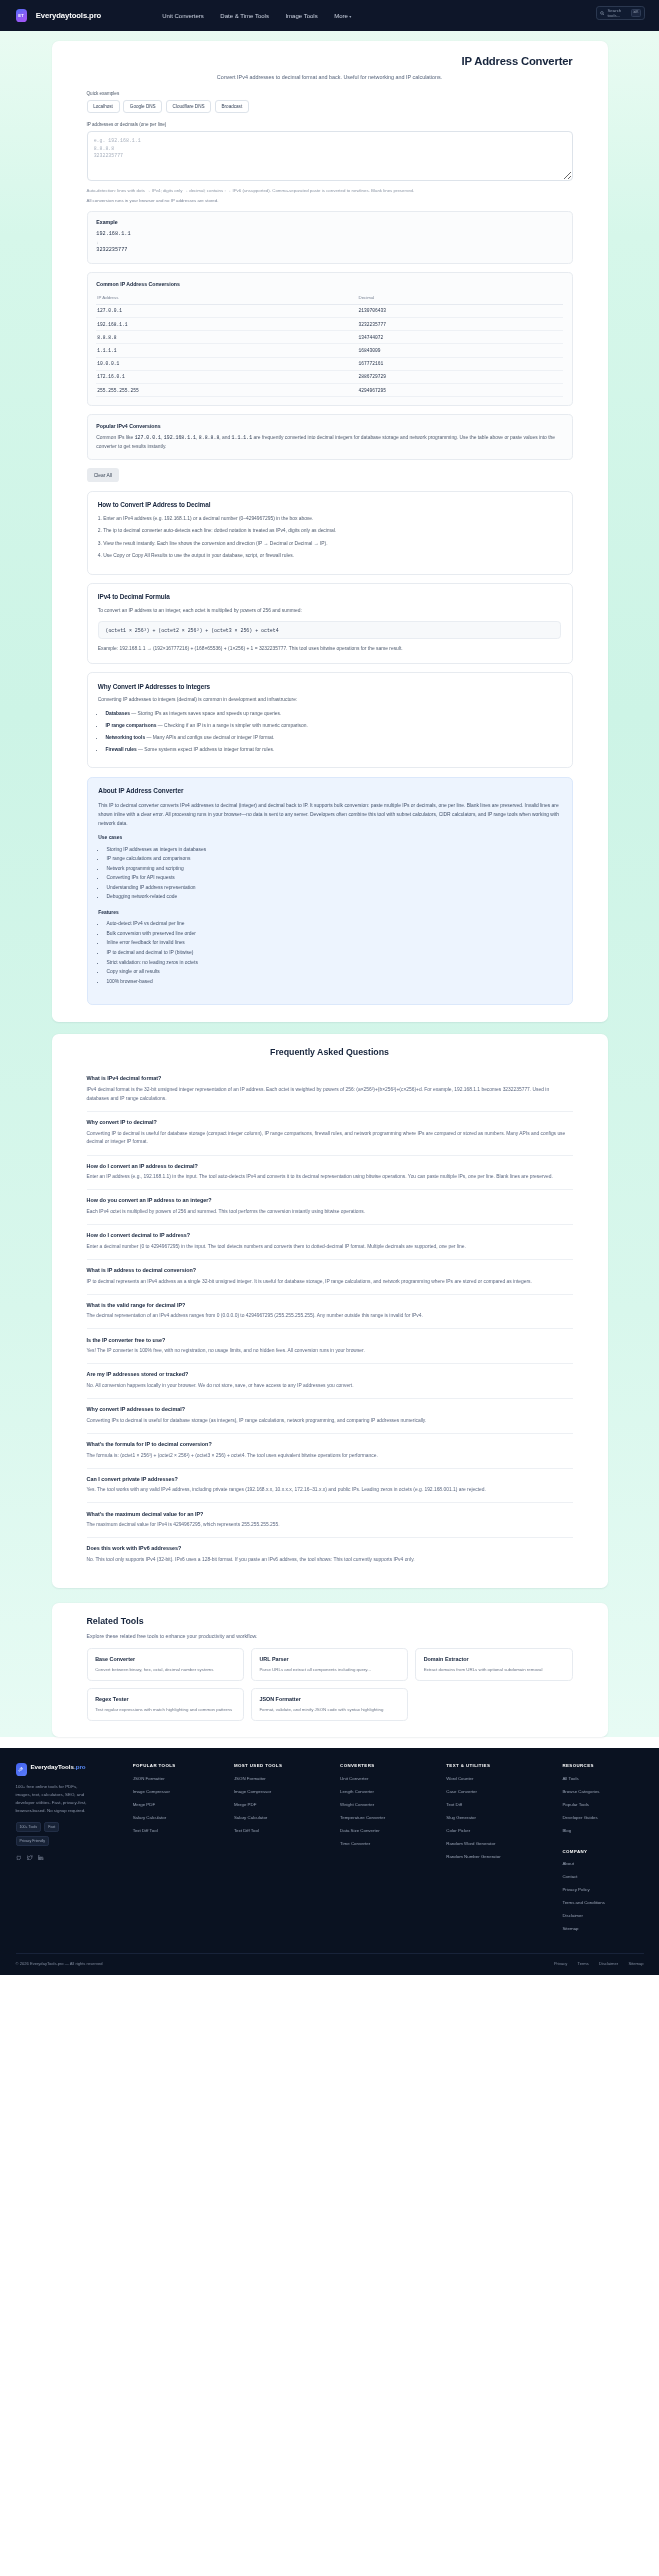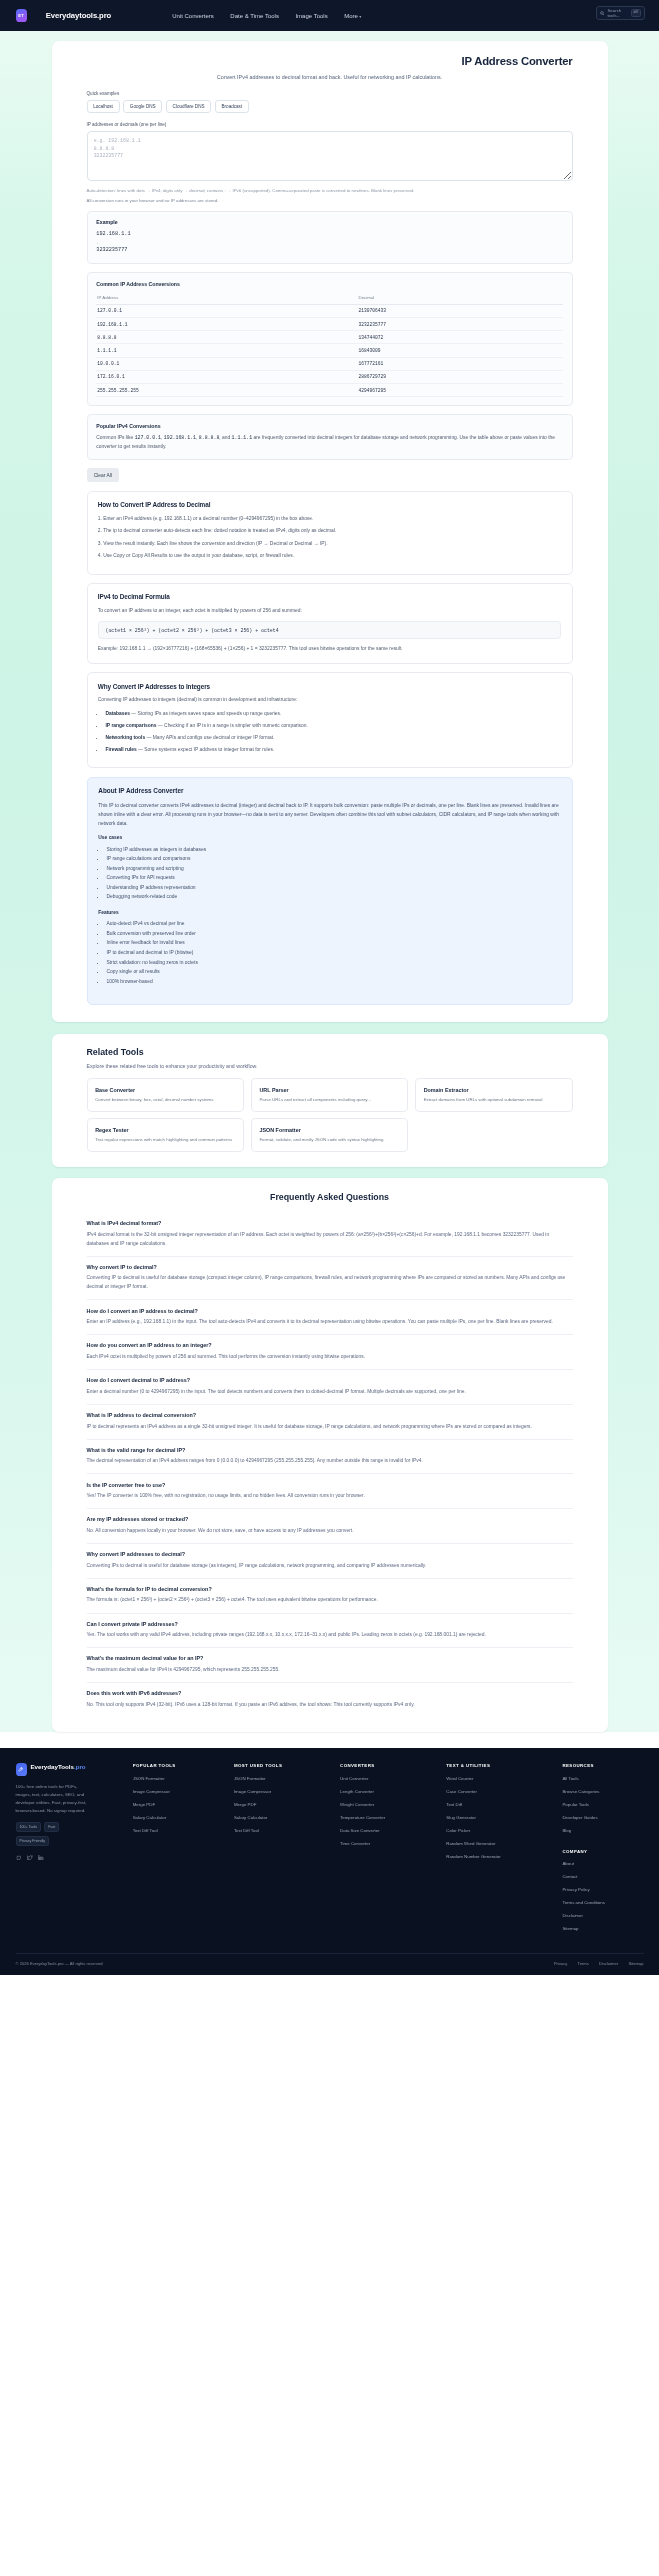--- a/index.html
+++ b/index.html
@@ -13,21 +13,21 @@
 
   
   .site-header {
     height: 31px;
     background: #0e1629;
     display: flex;
     align-items: center;
     padding: 0 15.5px;
     position: relative;
   }
-  .brand { display: flex; align-items: center; gap: 19px; }
+  .brand { display: flex; align-items: center; gap: 9px; }
   .brand-mark {
     width: 11.3px; height: 12.4px; border-radius: 3.6px;
     background: linear-gradient(150deg, #4f6cf7 0%, #8b5cf6 55%, #a855f7 100%);
     color: #fff; font-size: 4.1px; font-weight: bold;
     display: flex; align-items: center; justify-content: center;
     letter-spacing: 0.2px;
   }
   .brand-name { color: #fff; font-size: 7.7px; font-weight: bold; letter-spacing: -0.1px; }
   .main-nav { display: flex; align-items: center; gap: 16.5px; margin-left: 61px; }
   .nav-link { color: #cfd6e4; font-size: 6px; cursor: pointer; white-space: nowrap; }
@@ -355,20 +355,82 @@
             <li>Bulk conversion with preserved line order</li>
             <li>Inline error feedback for invalid lines</li>
             <li>IP to decimal and decimal to IP (bitwise)</li>
             <li>Strict validation: no leading zeros in octets</li>
             <li>Copy single or all results</li>
             <li>100% browser-based</li>
           </ul>
     </div>
   </section>
 
+  <section class="card" style="margin-bottom:15.5px;">
+    <h2 class="faq-title">Frequently Asked Questions</h2>
+    <div id="faq-list">
+          <div class="faq-item">
+            <div class="faq-q">What is IPv4 decimal format?</div>
+            <div class="faq-a">IPv4 decimal format is the 32-bit unsigned integer representation of an IP address. Each octet is weighted by powers of 256: (a×256³)+(b×256²)+(c×256)+d. For example, 192.168.1.1 becomes 3232235777. Used in databases and IP range calculations.</div>
+          </div>
+          <div class="faq-item">
+            <div class="faq-q">Why convert IP to decimal?</div>
+            <div class="faq-a">Converting IP to decimal is useful for database storage (compact integer column), IP range comparisons, firewall rules, and network programming where IPs are compared or stored as numbers. Many APIs and configs use decimal or integer IP format.</div>
+          </div>
+          <div class="faq-item">
+            <div class="faq-q">How do I convert an IP address to decimal?</div>
+            <div class="faq-a">Enter an IP address (e.g., 192.168.1.1) in the input. The tool auto-detects IPv4 and converts it to its decimal representation using bitwise operations. You can paste multiple IPs, one per line. Blank lines are preserved.</div>
+          </div>
+          <div class="faq-item">
+            <div class="faq-q">How do you convert an IP address to an integer?</div>
+            <div class="faq-a">Each IPv4 octet is multiplied by powers of 256 and summed. This tool performs the conversion instantly using bitwise operations.</div>
+          </div>
+          <div class="faq-item">
+            <div class="faq-q">How do I convert decimal to IP address?</div>
+            <div class="faq-a">Enter a decimal number (0 to 4294967295) in the input. The tool detects numbers and converts them to dotted-decimal IP format. Multiple decimals are supported, one per line.</div>
+          </div>
+          <div class="faq-item">
+            <div class="faq-q">What is IP address to decimal conversion?</div>
+            <div class="faq-a">IP to decimal represents an IPv4 address as a single 32-bit unsigned integer. It is useful for database storage, IP range calculations, and network programming where IPs are stored or compared as integers.</div>
+          </div>
+          <div class="faq-item">
+            <div class="faq-q">What is the valid range for decimal IP?</div>
+            <div class="faq-a">The decimal representation of an IPv4 address ranges from 0 (0.0.0.0) to 4294967295 (255.255.255.255). Any number outside this range is invalid for IPv4.</div>
+          </div>
+          <div class="faq-item">
+            <div class="faq-q">Is the IP converter free to use?</div>
+            <div class="faq-a">Yes! The IP converter is 100% free, with no registration, no usage limits, and no hidden fees. All conversion runs in your browser.</div>
+          </div>
+          <div class="faq-item">
+            <div class="faq-q">Are my IP addresses stored or tracked?</div>
+            <div class="faq-a">No. All conversion happens locally in your browser. We do not store, save, or have access to any IP addresses you convert.</div>
+          </div>
+          <div class="faq-item">
+            <div class="faq-q">Why convert IP addresses to decimal?</div>
+            <div class="faq-a">Converting IPs to decimal is useful for database storage (as integers), IP range calculations, network programming, and comparing IP addresses numerically.</div>
+          </div>
+          <div class="faq-item">
+            <div class="faq-q">What's the formula for IP to decimal conversion?</div>
+            <div class="faq-a">The formula is: (octet1 × 256³) + (octet2 × 256²) + (octet3 × 256) + octet4. The tool uses equivalent bitwise operations for performance.</div>
+          </div>
+          <div class="faq-item">
+            <div class="faq-q">Can I convert private IP addresses?</div>
+            <div class="faq-a">Yes. The tool works with any valid IPv4 address, including private ranges (192.168.x.x, 10.x.x.x, 172.16–31.x.x) and public IPs. Leading zeros in octets (e.g. 192.168.001.1) are rejected.</div>
+          </div>
+          <div class="faq-item">
+            <div class="faq-q">What's the maximum decimal value for an IP?</div>
+            <div class="faq-a">The maximum decimal value for IPv4 is 4294967295, which represents 255.255.255.255.</div>
+          </div>
+          <div class="faq-item">
+            <div class="faq-q">Does this work with IPv6 addresses?</div>
+            <div class="faq-a">No. This tool only supports IPv4 (32-bit). IPv6 uses a 128-bit format. If you paste an IPv6 address, the tool shows: This tool currently supports IPv4 only.</div>
+          </div>
+        </div>
+  </section>
+
   <section class="card">
     <h2 class="rel-title">Related Tools</h2>
     <p class="rel-sub">Explore these related free tools to enhance your productivity and workflow.</p>
     <div class="rel-grid" id="rel-grid">
           <div class="rel-card">
             <h4>Base Converter</h4>
             <p>Convert between binary, hex, octal, decimal number systems</p>
           </div>
           <div class="rel-card">
             <h4>URL Parser</h4>
@@ -378,82 +440,20 @@
             <h4>Domain Extractor</h4>
             <p>Extract domains from URLs with optional subdomain removal</p>
           </div>
           <div class="rel-card">
             <h4>Regex Tester</h4>
             <p>Test regular expressions with match highlighting and common patterns</p>
           </div>
           <div class="rel-card">
             <h4>JSON Formatter</h4>
             <p>Format, validate, and minify JSON code with syntax highlighting</p>
-          </div>
-        </div>
-  </section>
-
-  <section class="card" style="margin-bottom:15.5px;">
-    <h2 class="faq-title">Frequently Asked Questions</h2>
-    <div id="faq-list">
-          <div class="faq-item">
-            <div class="faq-q">What is IPv4 decimal format?</div>
-            <div class="faq-a">IPv4 decimal format is the 32-bit unsigned integer representation of an IP address. Each octet is weighted by powers of 256: (a×256³)+(b×256²)+(c×256)+d. For example, 192.168.1.1 becomes 3232235777. Used in databases and IP range calculations.</div>
-          </div>
-          <div class="faq-item">
-            <div class="faq-q">Why convert IP to decimal?</div>
-            <div class="faq-a">Converting IP to decimal is useful for database storage (compact integer column), IP range comparisons, firewall rules, and network programming where IPs are compared or stored as numbers. Many APIs and configs use decimal or integer IP format.</div>
-          </div>
-          <div class="faq-item">
-            <div class="faq-q">How do I convert an IP address to decimal?</div>
-            <div class="faq-a">Enter an IP address (e.g., 192.168.1.1) in the input. The tool auto-detects IPv4 and converts it to its decimal representation using bitwise operations. You can paste multiple IPs, one per line. Blank lines are preserved.</div>
-          </div>
-          <div class="faq-item">
-            <div class="faq-q">How do you convert an IP address to an integer?</div>
-            <div class="faq-a">Each IPv4 octet is multiplied by powers of 256 and summed. This tool performs the conversion instantly using bitwise operations.</div>
-          </div>
-          <div class="faq-item">
-            <div class="faq-q">How do I convert decimal to IP address?</div>
-            <div class="faq-a">Enter a decimal number (0 to 4294967295) in the input. The tool detects numbers and converts them to dotted-decimal IP format. Multiple decimals are supported, one per line.</div>
-          </div>
-          <div class="faq-item">
-            <div class="faq-q">What is IP address to decimal conversion?</div>
-            <div class="faq-a">IP to decimal represents an IPv4 address as a single 32-bit unsigned integer. It is useful for database storage, IP range calculations, and network programming where IPs are stored or compared as integers.</div>
-          </div>
-          <div class="faq-item">
-            <div class="faq-q">What is the valid range for decimal IP?</div>
-            <div class="faq-a">The decimal representation of an IPv4 address ranges from 0 (0.0.0.0) to 4294967295 (255.255.255.255). Any number outside this range is invalid for IPv4.</div>
-          </div>
-          <div class="faq-item">
-            <div class="faq-q">Is the IP converter free to use?</div>
-            <div class="faq-a">Yes! The IP converter is 100% free, with no registration, no usage limits, and no hidden fees. All conversion runs in your browser.</div>
-          </div>
-          <div class="faq-item">
-            <div class="faq-q">Are my IP addresses stored or tracked?</div>
-            <div class="faq-a">No. All conversion happens locally in your browser. We do not store, save, or have access to any IP addresses you convert.</div>
-          </div>
-          <div class="faq-item">
-            <div class="faq-q">Why convert IP addresses to decimal?</div>
-            <div class="faq-a">Converting IPs to decimal is useful for database storage (as integers), IP range calculations, network programming, and comparing IP addresses numerically.</div>
-          </div>
-          <div class="faq-item">
-            <div class="faq-q">What's the formula for IP to decimal conversion?</div>
-            <div class="faq-a">The formula is: (octet1 × 256³) + (octet2 × 256²) + (octet3 × 256) + octet4. The tool uses equivalent bitwise operations for performance.</div>
-          </div>
-          <div class="faq-item">
-            <div class="faq-q">Can I convert private IP addresses?</div>
-            <div class="faq-a">Yes. The tool works with any valid IPv4 address, including private ranges (192.168.x.x, 10.x.x.x, 172.16–31.x.x) and public IPs. Leading zeros in octets (e.g. 192.168.001.1) are rejected.</div>
-          </div>
-          <div class="faq-item">
-            <div class="faq-q">What's the maximum decimal value for an IP?</div>
-            <div class="faq-a">The maximum decimal value for IPv4 is 4294967295, which represents 255.255.255.255.</div>
-          </div>
-          <div class="faq-item">
-            <div class="faq-q">Does this work with IPv6 addresses?</div>
-            <div class="faq-a">No. This tool only supports IPv4 (32-bit). IPv6 uses a 128-bit format. If you paste an IPv6 address, the tool shows: This tool currently supports IPv4 only.</div>
           </div>
         </div>
   </section>
 
 </div>
 </div>
 
 <footer class="site-footer">
   <div class="footer-grid">
     <div>

